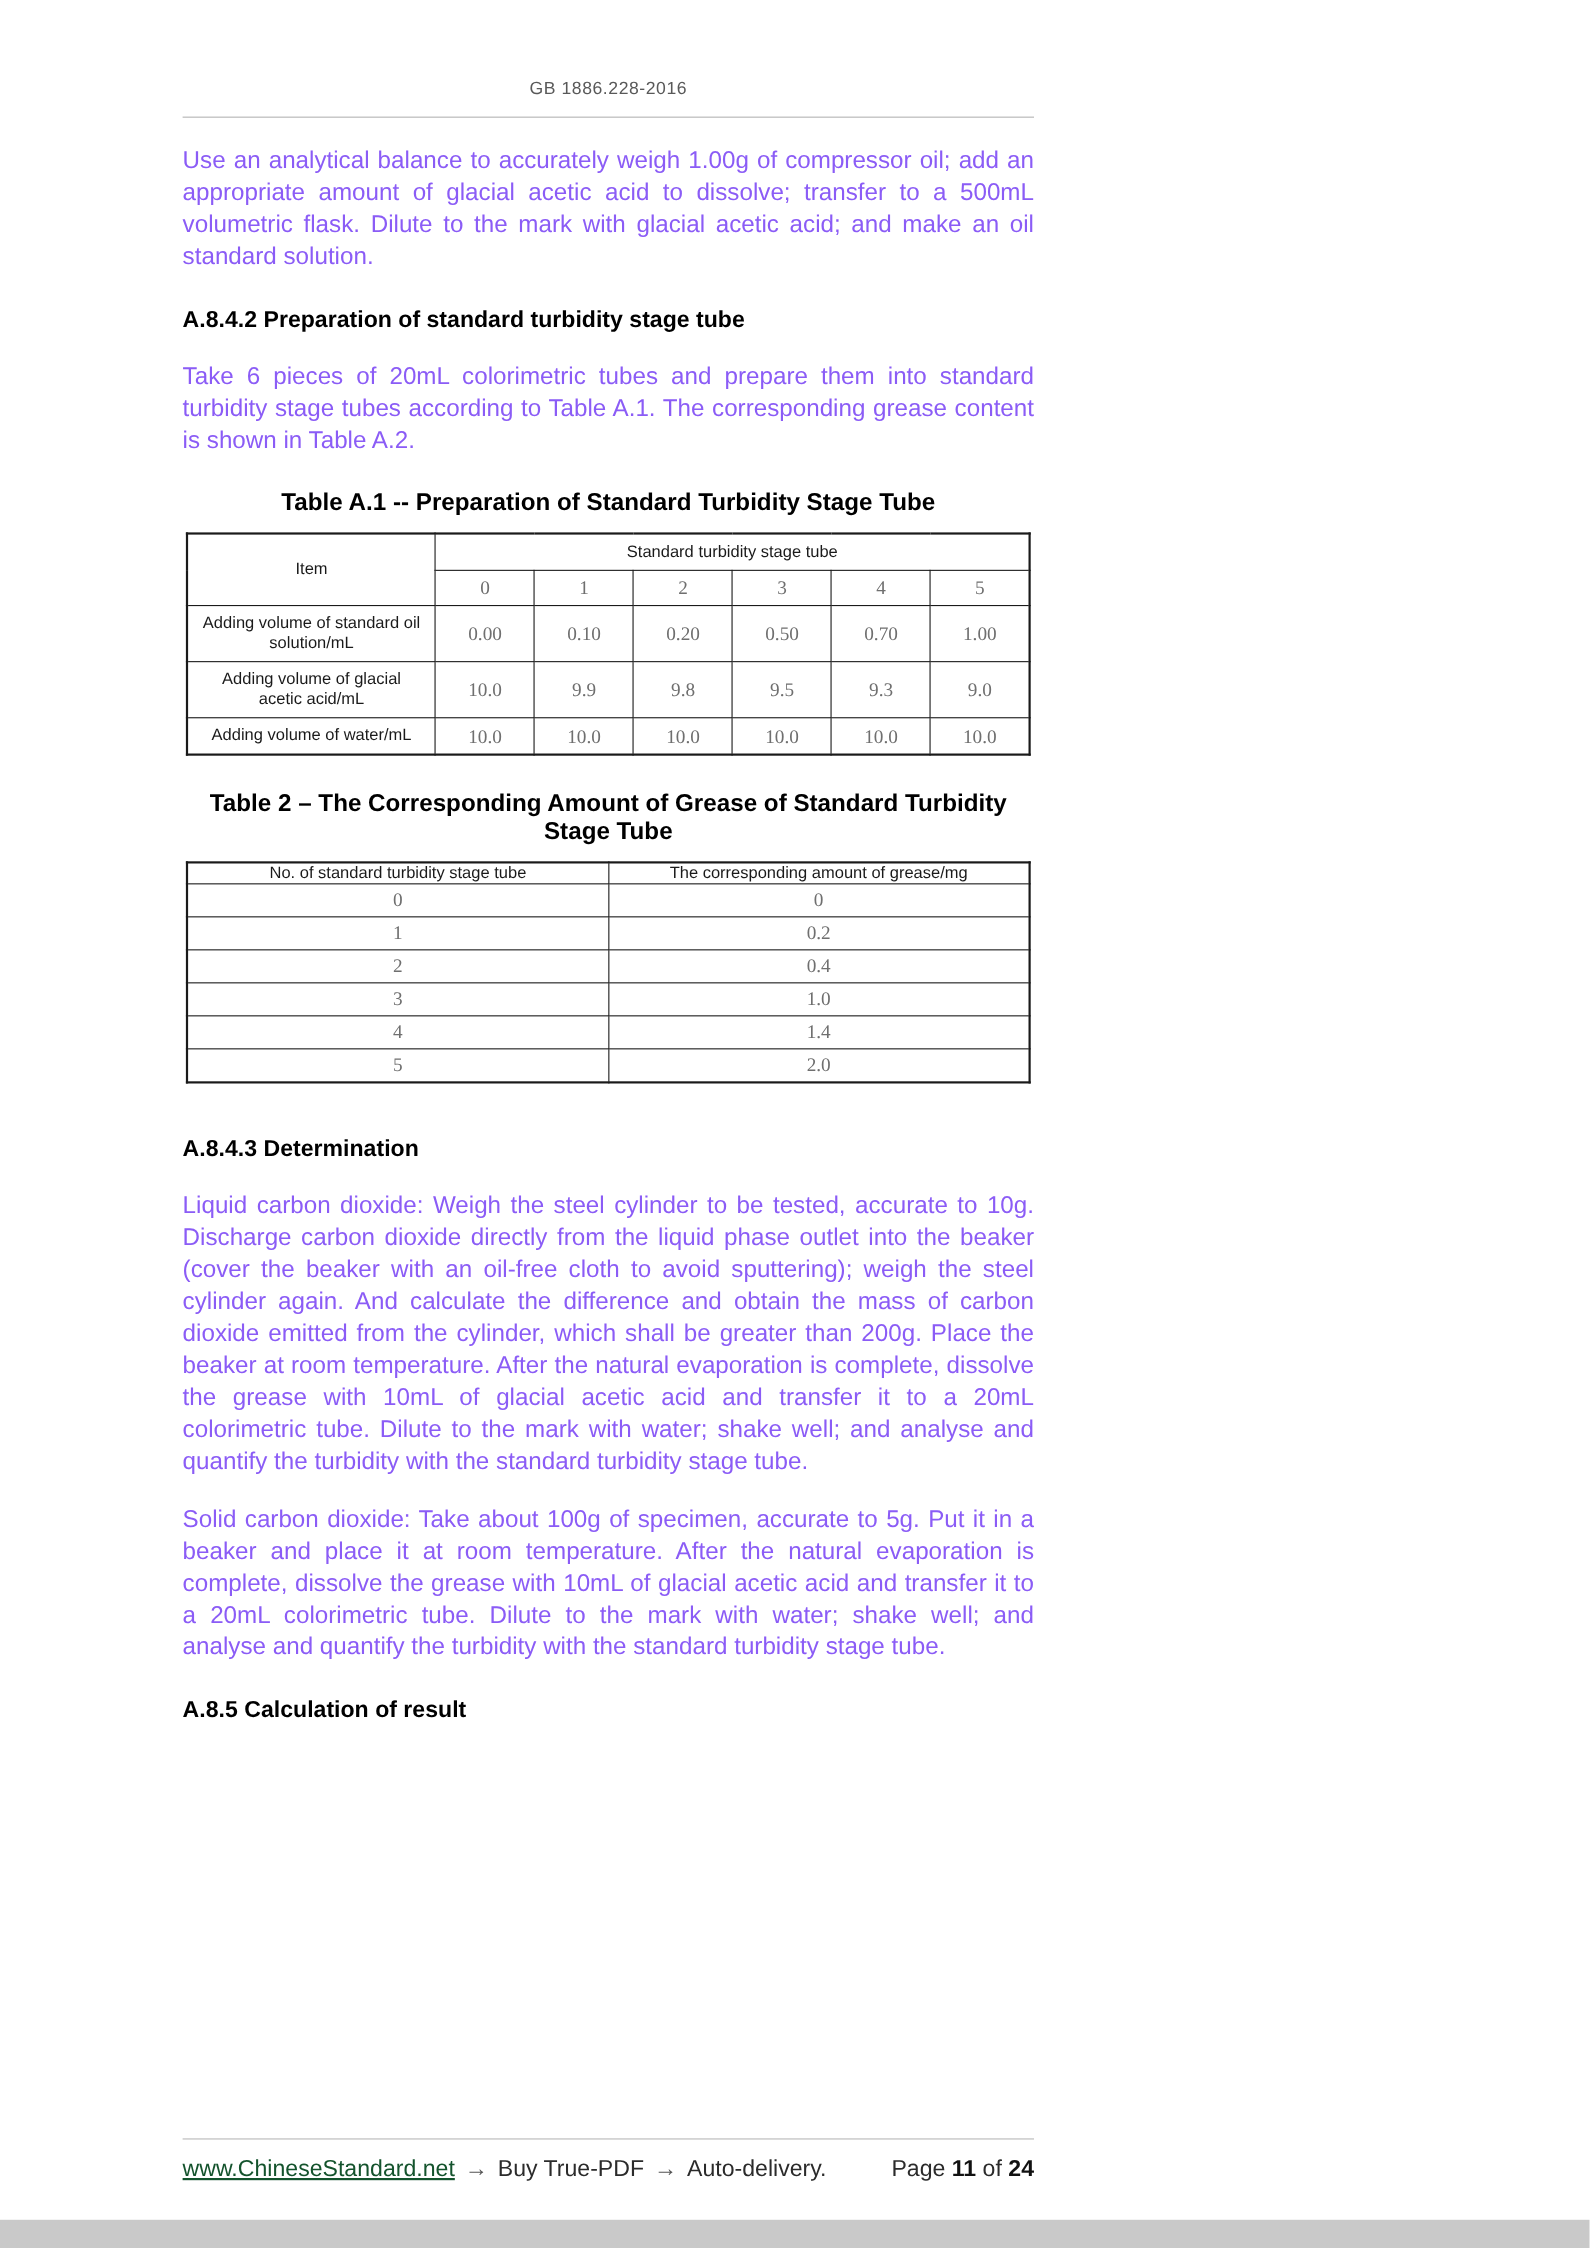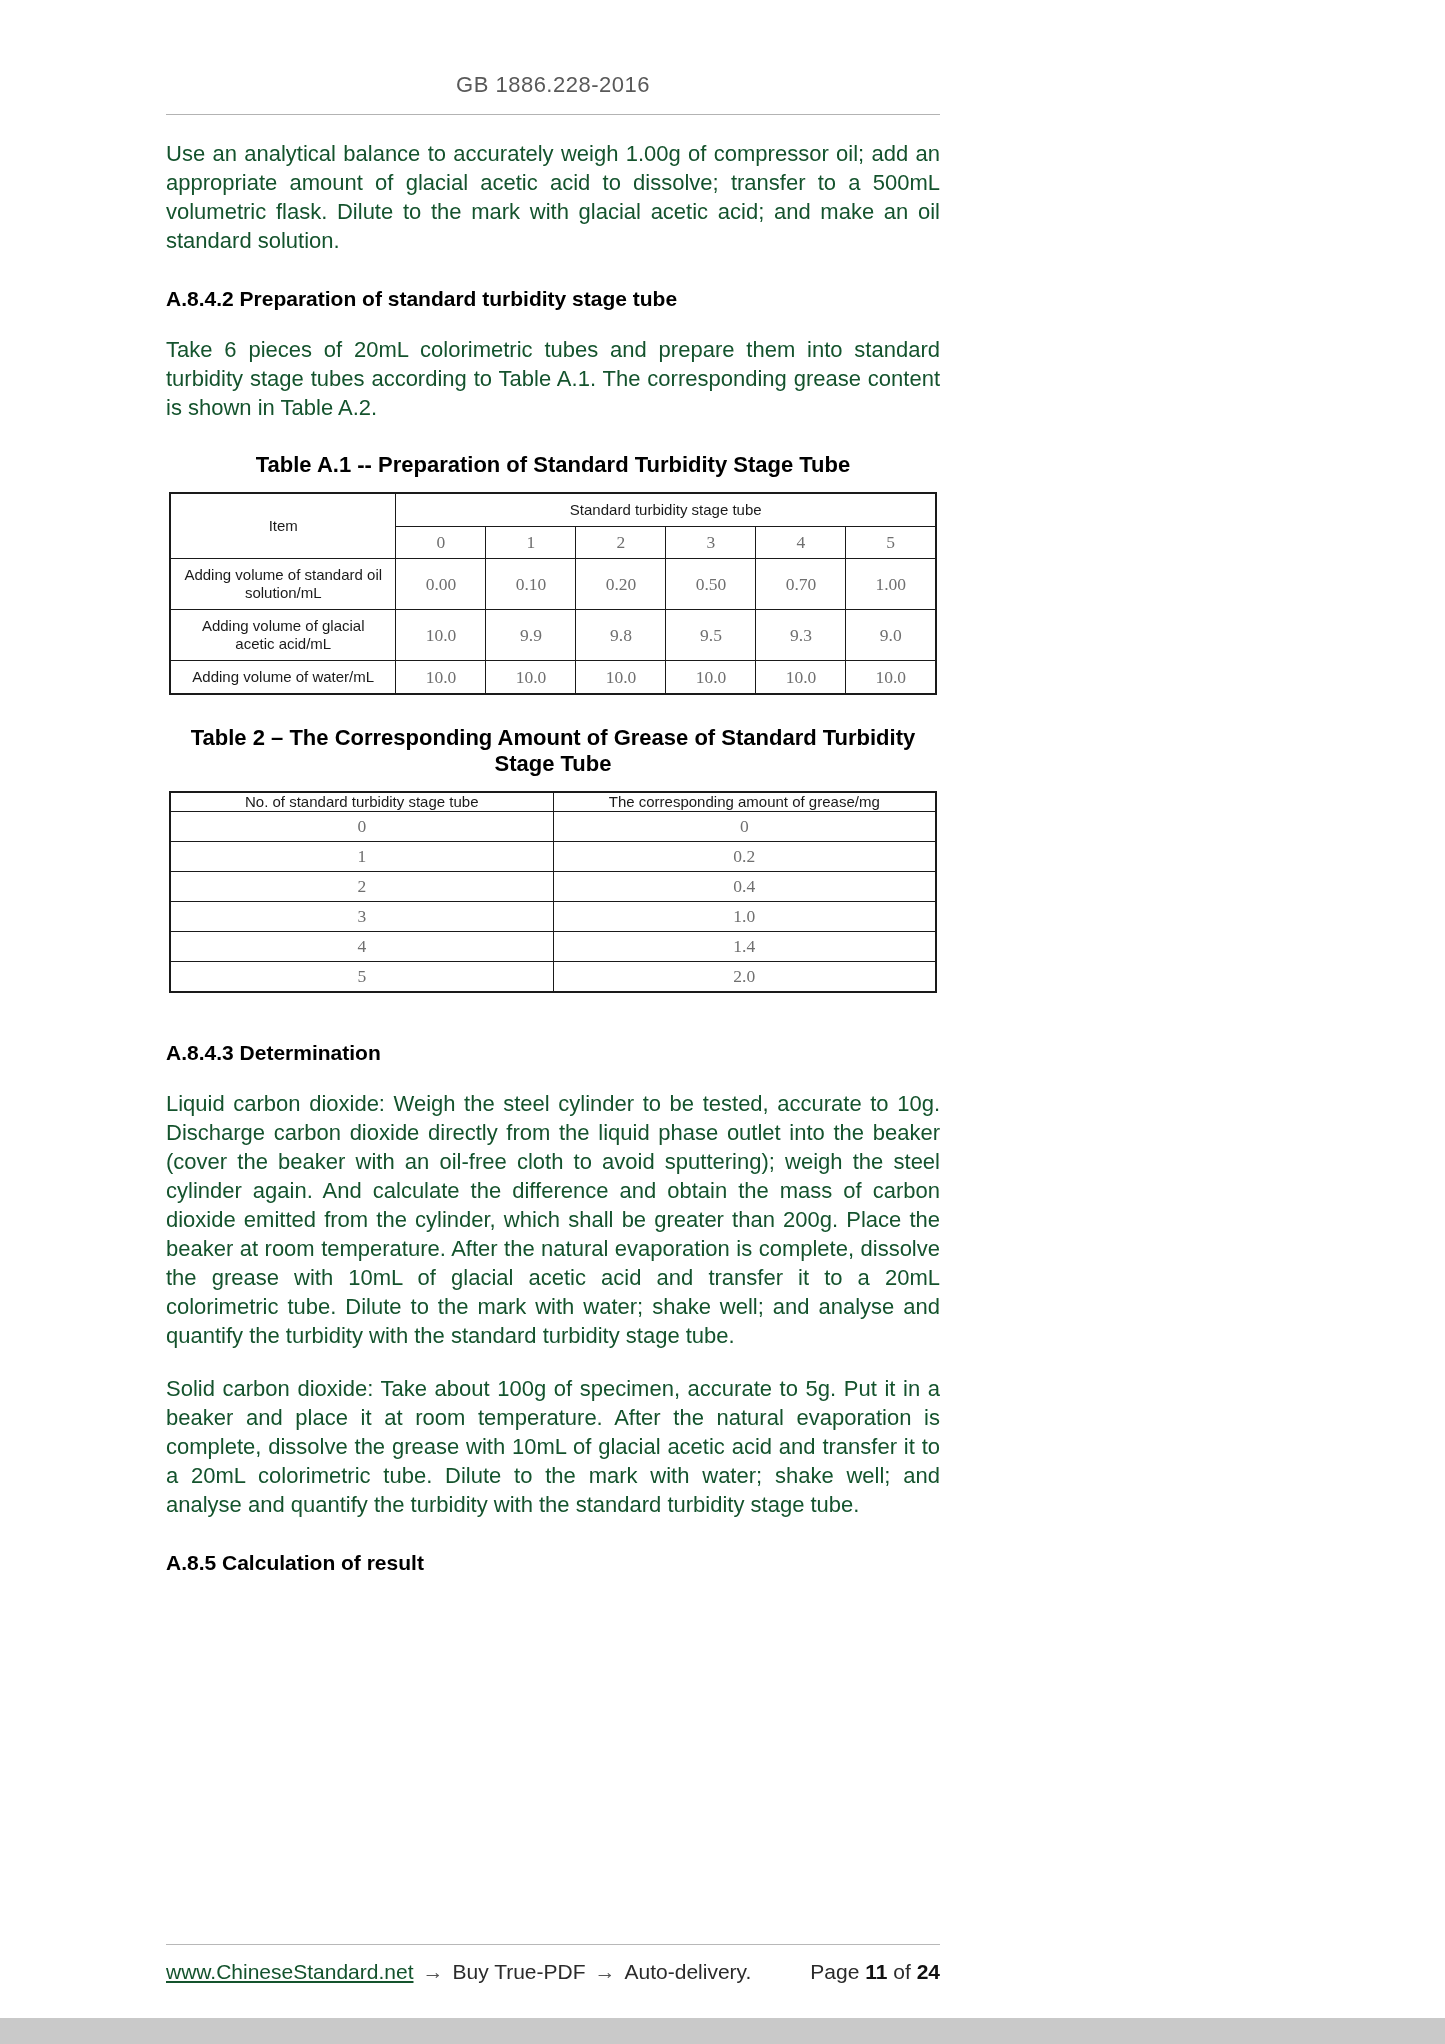--- a/index.html
+++ b/index.html
@@ -14,35 +14,35 @@
   }
   .doc {
     position: absolute;
     left: 166px;
     top: 0;
     width: 774px;
   }
   .page-header-text {
     margin-top: 72px;
     text-align: center;
-    font-size: 22px;
+    font-size: 16px;
     color: #595959;
     letter-spacing: 0.5px;
   }
   .header-rule {
     border: none;
     border-top: 1px solid #b3b3b3;
     margin: 16px 0 0 0;
   }
   .body-text {
     font-size: 22px;
     line-height: 29px;
     text-align: justify;
     margin: 24px 0 0 0;
-    color: #14532d;
+    color: #8b5cf6;
   }
   .section-heading {
     font-size: 21px;
     font-weight: bold;
     margin: 32px 0 0 0;
     color: #000000;
   }
   .table-title {
     font-size: 22px;
     font-weight: bold;

